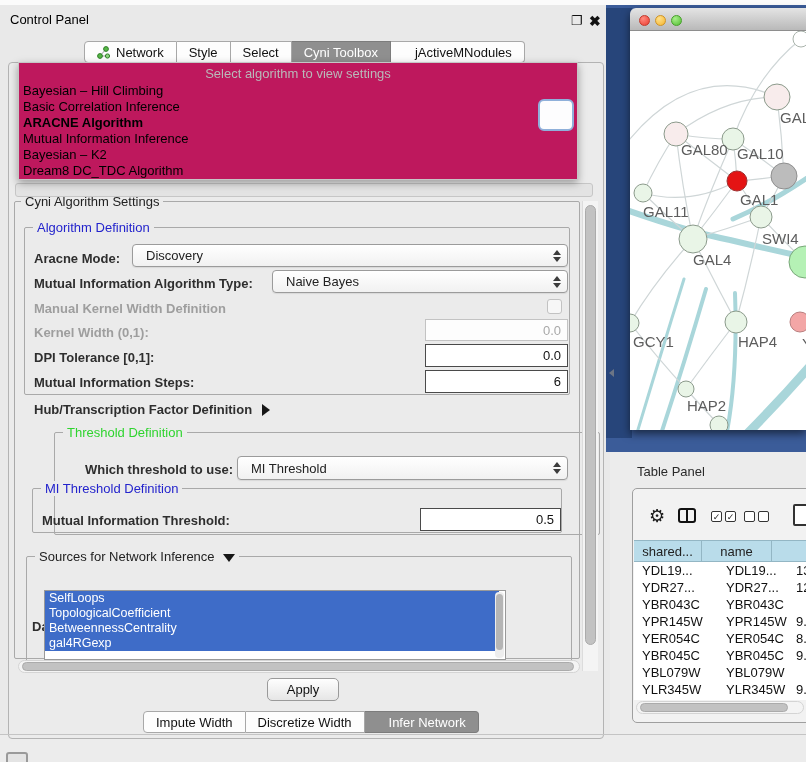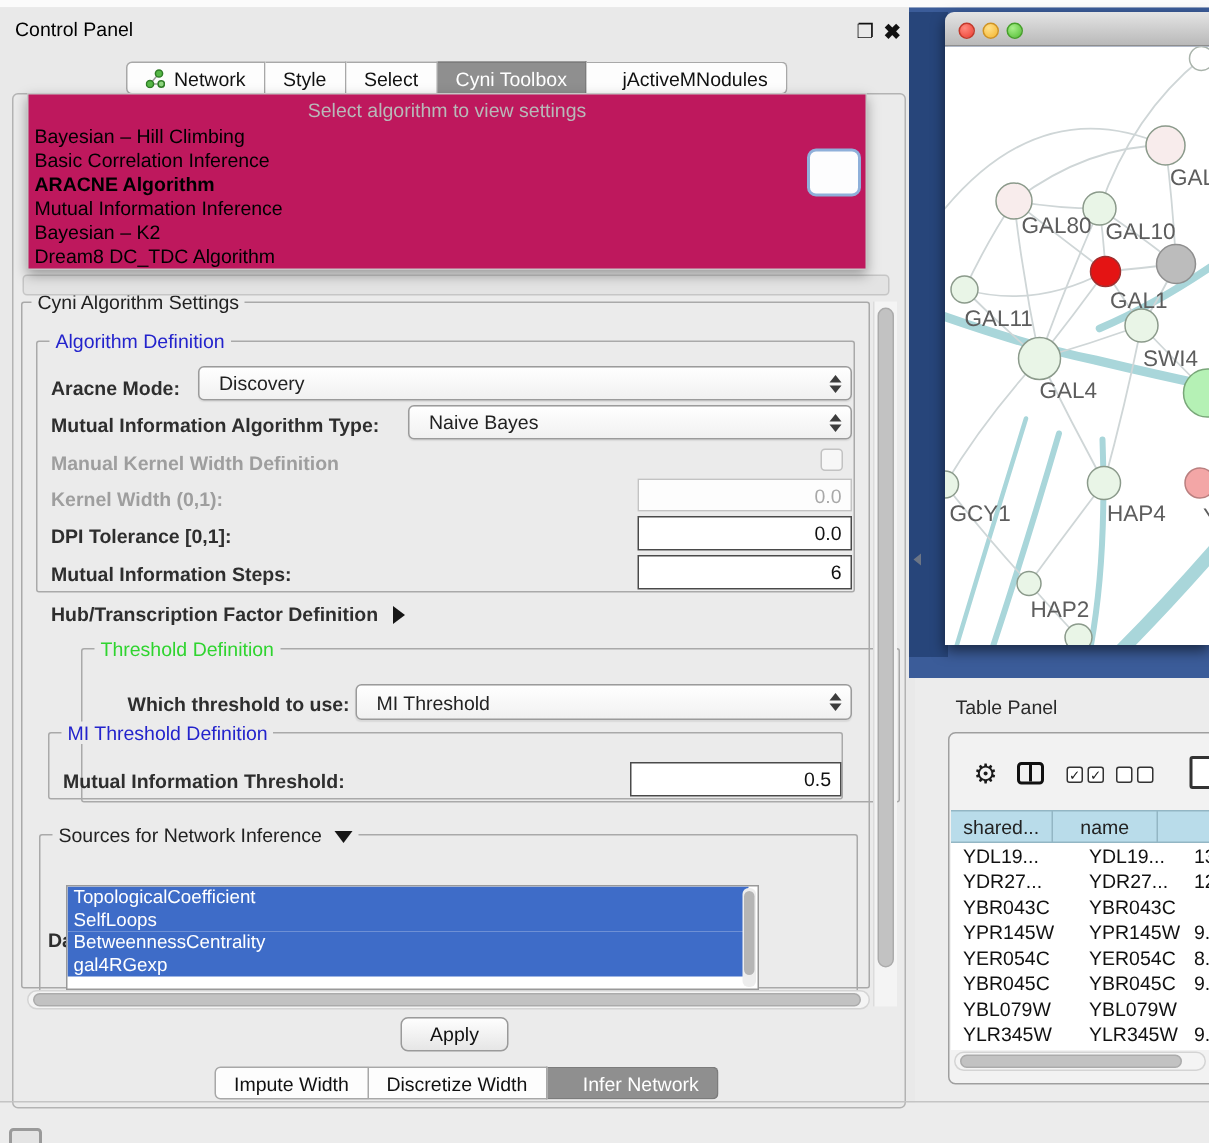--- a/index.html
+++ b/index.html
@@ -186,22 +186,22 @@
     </div>
     <div class="flabel" style="left:42px;top:508px;">Mutual Information Threshold:</div>
     <div class="tf" style="left:420px;top:503px;width:141px;height:23px;">0.5</div>
 
     <div class="abs grp" style="left:26px;top:551px;width:546px;height:110px;">
       <span class="legend"><span>Sources for Network Inference</span><span class="tri-d"></span></span>
     </div>
     <div class="flabel" style="left:32px;top:566px;margin-top:48px;">Data Attributes</div>
     <div id="attr-list" class="abs">
       <div id="attr-items">
+          <div class="attr-item sel" style="width: 450px;">SelfLoops</div>
           <div class="attr-item sel" style="width: 450px;">TopologicalCoefficient</div>
-          <div class="attr-item sel" style="width: 450px;">SelfLoops</div>
           <div class="attr-item sel" style="width: 450px;">BetweennessCentrality</div>
           <div class="attr-item sel" style="width: 450px;">gal4RGexp</div>
         </div>
       <div id="attr-sb">
           <div class="th"></div>
         </div>
     </div>
     <div class="abs sbh" style="left:18px;top:655px;width:562px;height:13px;">
       <div class="th" style="left:3px;width:552px;"></div>
     </div>

